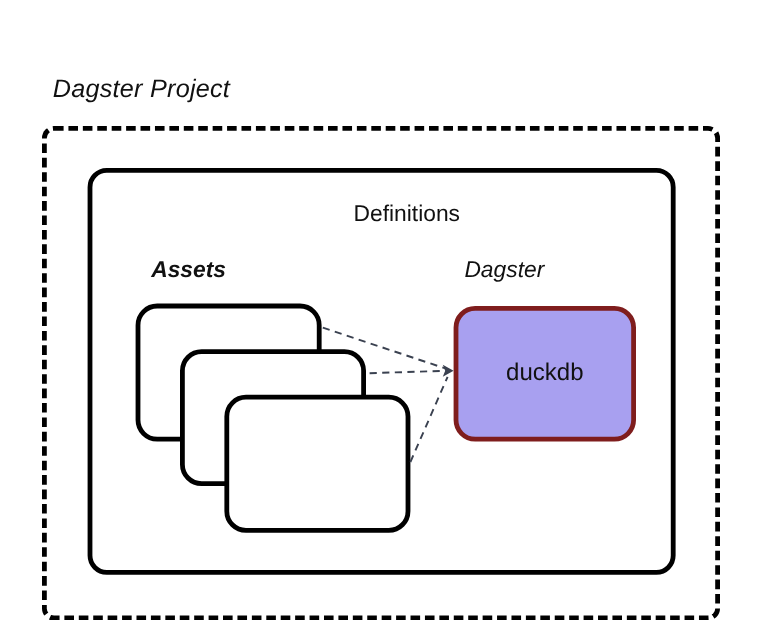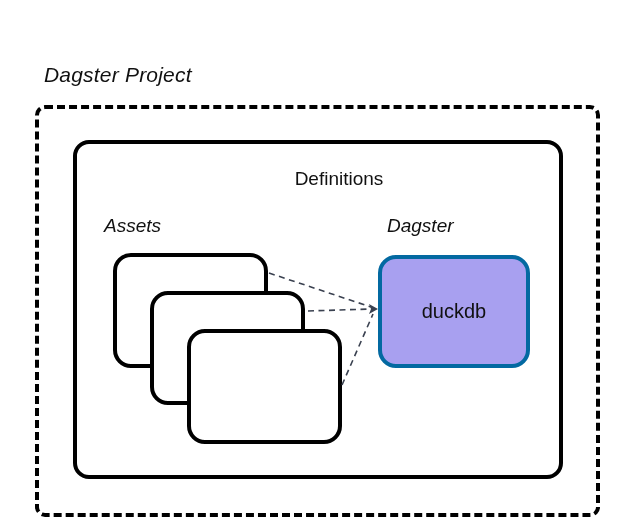--- a/index.html
+++ b/index.html
@@ -52,40 +52,40 @@
     text-align: center;
     font-size: 19px;
     color: #111111;
     padding-left: 42px;
   }
   .group-label {
     font-size: 19px;
     font-style: italic;
     color: #111111;
   }
-  .assets-label { left: 104px; top: 185px; }
+  .assets-label { left: 126px; top: 185px; font-weight: bold; }
   .resource-label { left: 387px; top: 185px; }
 
   .asset-card {
     width: 155px;
     height: 115px;
     border: 4px solid #000000;
     border-radius: 18px;
     background: #ffffff;
   }
   .card-1 { left: 113px; top: 223px; z-index: 1; }
   .card-2 { left: 150px; top: 261px; height: 114px; z-index: 2; }
   .card-3 { left: 187px; top: 299px; z-index: 3; }
 
   .resource-box {
     left: 378px;
     top: 225px;
     width: 152px;
     height: 113px;
-    border: 4px solid #0369a1;
+    border: 4px solid #7f1d1d;
     border-radius: 18px;
     background: #a8a0f0;
     display: flex;
     align-items: center;
     justify-content: center;
     z-index: 2;
   }
   .resource-name {
     font-size: 20px;
     color: #111111;

